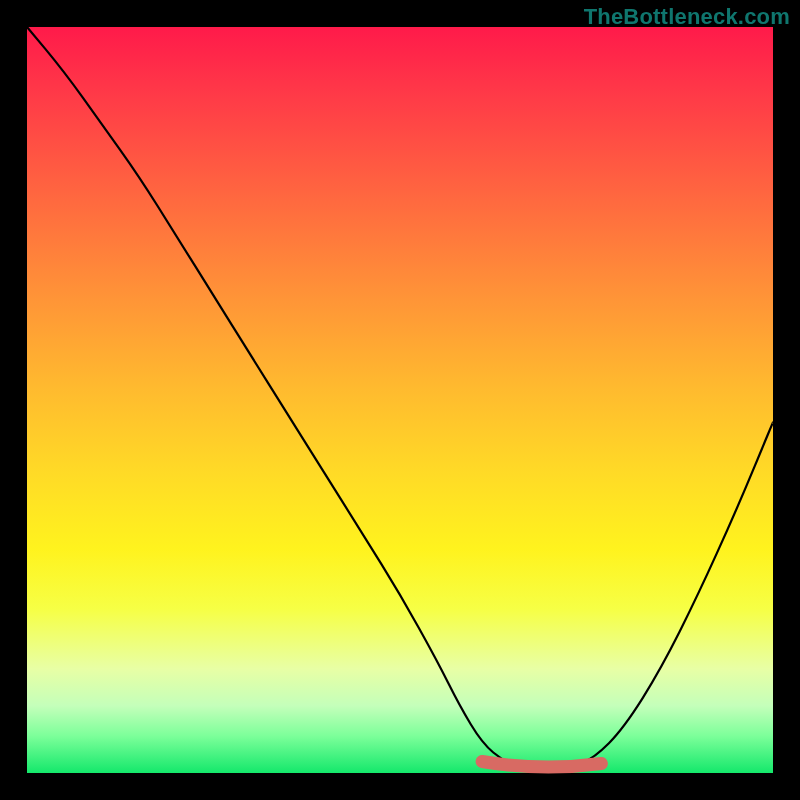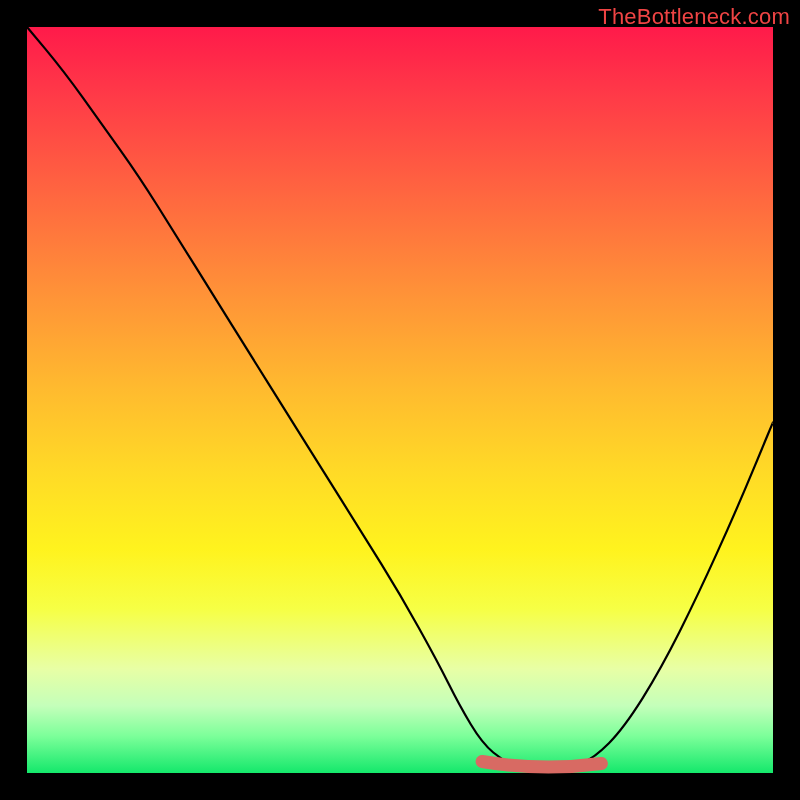--- a/index.html
+++ b/index.html
@@ -37,24 +37,24 @@
       #e8ffa5 86%,
       #c4ffba 91%,
       #7dff9a 95%,
       #14e86b 100%
     );
   }
   .watermark {
     position: absolute;
     top: 4px;
     right: 10px;
-    color: #ef4444;
+    color: #0f766e;
     font-size: 22px;
     letter-spacing: 0.2px;
-    font-weight: 400;
+    font-weight: 700;
     user-select: none;
   }
   svg.curve {
     position: absolute;
     left: 0;
     top: 0;
     width: 746px;
     height: 746px;
     overflow: visible;
   }

